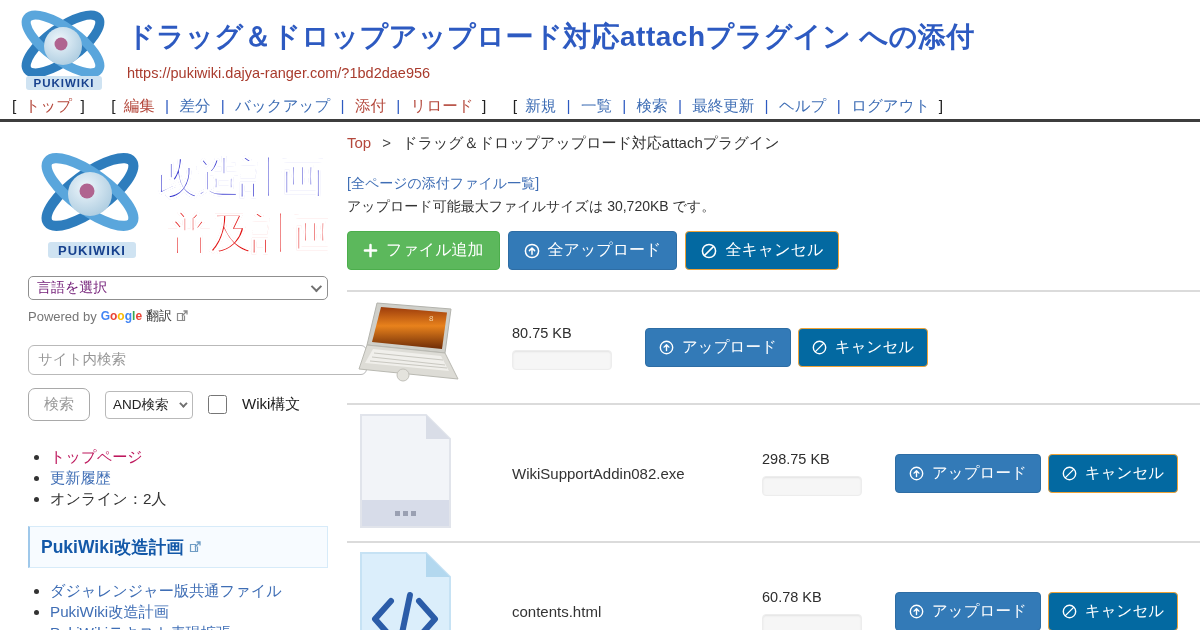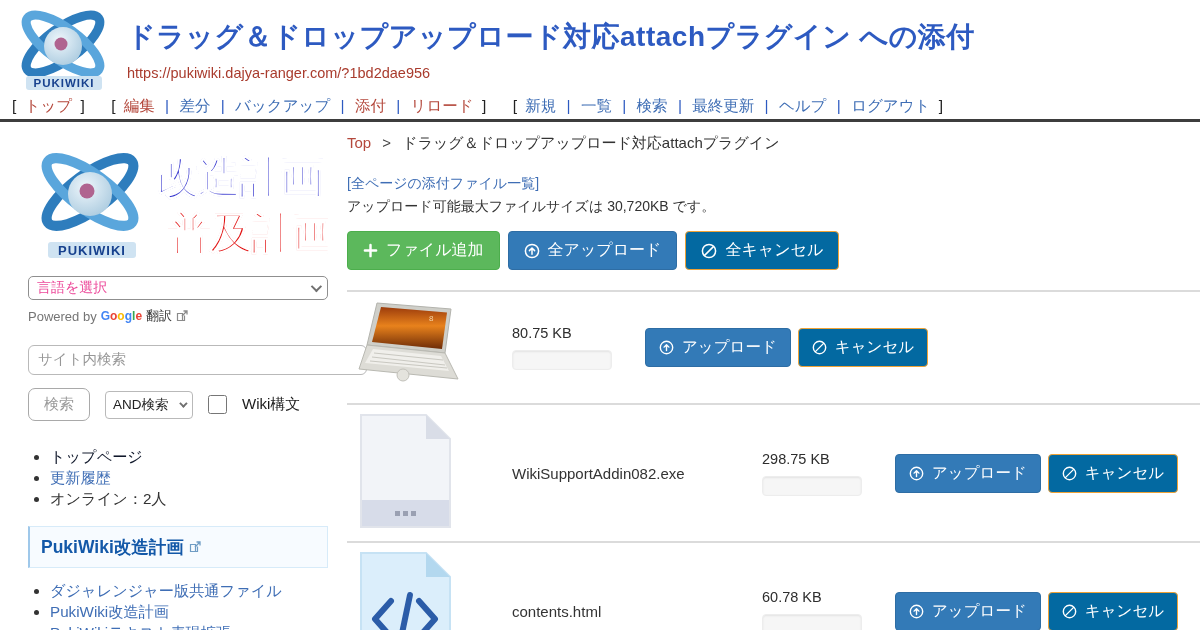--- a/index.html
+++ b/index.html
@@ -22,21 +22,21 @@
 
   
   .content { display:flex; height:510px; }
   .sidebar { width:345px; flex:none; padding:20px 17px 0 28px; }
   .main { flex:1; padding:14px 0 0 2px; }
 
   
   .side-logo { width:300px; height:124px; display:block; }
   .fake-select { margin-top:12px; width:300px; height:24px; border:1px solid #8f8f8f;
     border-radius:5px; display:flex; align-items:center; justify-content:space-between;
-    padding:0 8px; font-size:14px; color:#ec4899; background:#fff; cursor:pointer; }
+    padding:0 8px; font-size:14px; color:#701a75; background:#fff; cursor:pointer; }
   .chev { width:8px; height:8px; border-right:2px solid #707070; border-bottom:2px solid #707070;
     transform:rotate(45deg) translateY(-2px); flex:none; }
   .powered { margin-top:7px; font-size:13px; color:#757575; display:flex; align-items:center; gap:4px; }
   .gword { font-weight:bold; font-size:12px; letter-spacing:0; }
   .g0,.g3 { color:#4285F4; } .g1,.g5 { color:#EA4335; } .g2 { color:#FBBC05; } .g4 { color:#34A853; }
   .powered .jp { color:#333; }
   .ext-ic { display:inline-block; }
 
   .search-input { margin-top:20px; width:339px; height:30px; border:1px solid #b9b9b9;
     border-radius:6px; padding:0 9px; font-size:14.5px; color:#333;
@@ -49,21 +49,21 @@
   .mode-select { width:88px; height:28px; border:1px solid #b9b9b9; border-radius:4px;
     display:flex; align-items:center; justify-content:space-between; padding:0 7px;
     font-size:13.5px; color:#222; cursor:pointer; }
   .mode-select .chev { width:6px; height:6px; }
   .wiki-check { width:19px; height:19px; accent-color:#fff; cursor:pointer; }
   .check-label { font-size:15px; color:#1c1c1c; }
 
   .side-list { margin-top:26px; padding-left:22px; font-size:15.2px; line-height:20px; color:#333; }
   .side-list li { margin-bottom:1px; }
   .side-list a { text-decoration:none; }
-  .lnk-red { color:#0f172a; } .lnk-blue { color:#3f6eb5; } .lnk-plain { color:#333; }
+  .lnk-red { color:#be185d; } .lnk-blue { color:#3f6eb5; } .lnk-plain { color:#333; }
 
   .section-head { margin-top:17px; width:300px; background:#f7fbff;
     border:1px solid #d7ebf9; border-left:2px solid #9fc8ea;
     padding:8px 11px; display:flex; align-items:center; gap:5px; }
   .section-head a { font-size:17.5px; font-weight:bold; color:#1358a8; text-decoration:none; }
   .section-list { margin-top:13px; padding-left:22px; font-size:15.2px; line-height:20px; color:#333; width:315px; }
   .section-list li { margin-bottom:1px; }
   .section-list a { text-decoration:none; }
 
   

